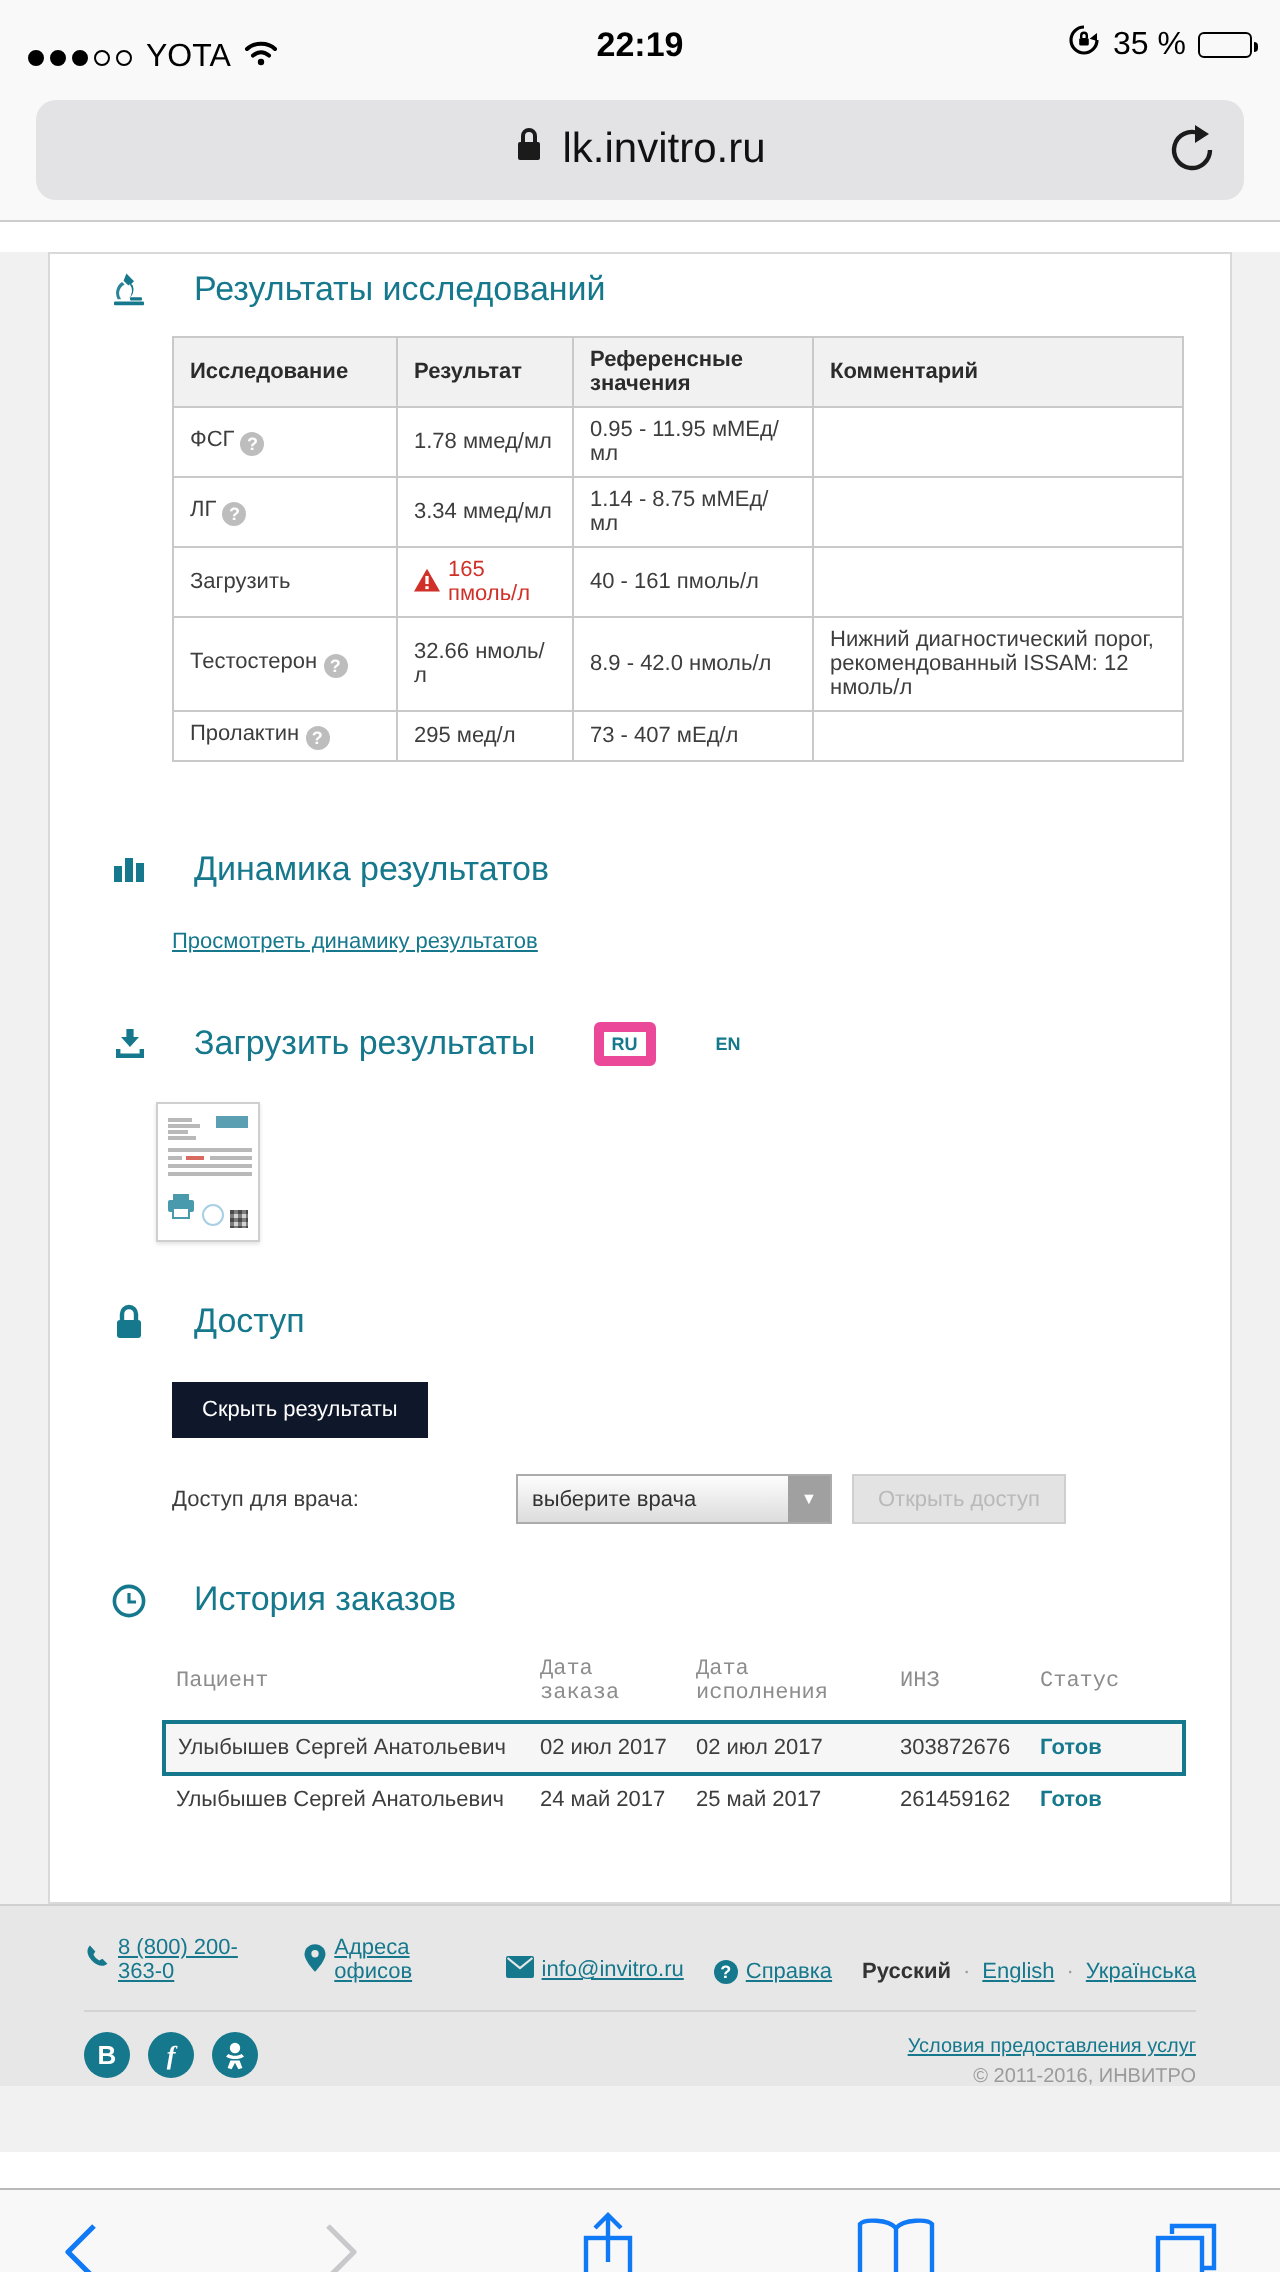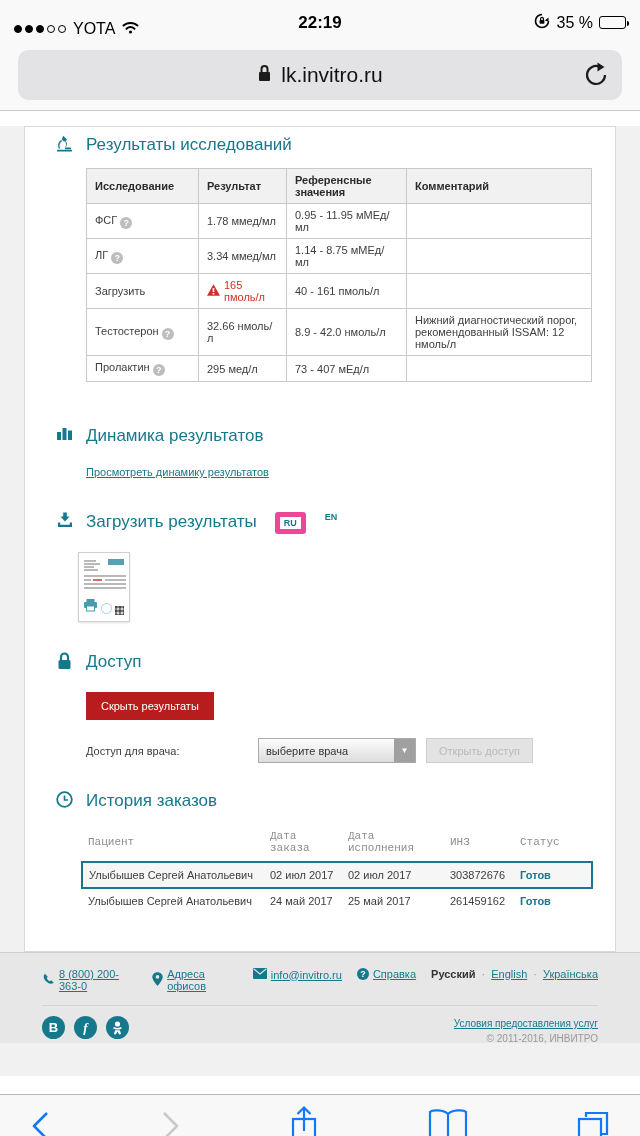--- a/index.html
+++ b/index.html
@@ -28,21 +28,21 @@
   .url-field { height:50px; background:#e3e3e5; border-radius:10px; position:relative;
     display:flex; align-items:center; justify-content:center; gap:9px;
     font-size:21px; color:#111; }
   .reload { position:absolute; right:13px; top:11px; }
 
   
   .page { height:950px; background:#f1f1f1; }
   .card { margin:15px 24px 0; height:826px; background:#fff;
     border:1px solid #d9d9d9; padding:8px 24px 0 30px; overflow:hidden; }
 
-  .sec-head { display:flex; align-items:flex-start; gap:12px; color:#15788c;
+  .sec-head { display:flex; align-items:center; gap:23px; color:#15788c;
     font-size:17px; margin-top:0; }
   .sec-icon { width:19px; display:flex; justify-content:center; flex:none; }
 
   
   table.results { border-collapse:collapse; width:506px; margin:13px 0 0 31px;
     font-size:11px; color:#3d3d3d; }
   table.results th { background:#f1f1f1; border:1px solid #c9c9c9; text-align:left;
     font-weight:700; color:#2b2b2b; padding:5px 8px; }
   table.results td { border:1px solid #c9c9c9; padding:5px 8px; vertical-align:middle; }
   .help { display:inline-block; width:12px; height:12px; border-radius:50%;
@@ -66,21 +66,21 @@
   .t-stamp { position:absolute; left:22px; bottom:7px; width:11px; height:11px;
     border:1.5px solid #a8cfe4; border-radius:50%; }
   .t-qr { position:absolute; right:5px; bottom:6px; width:9px; height:9px;
     background:repeating-linear-gradient(90deg,#8a8a8a 0 2px,#e8e8e8 2px 4px),
                repeating-linear-gradient(#8a8a8a 0 2px,#e8e8e8 2px 4px);
     background-blend-mode:multiply; }
 
   
   .acc-row { display:flex; margin:20px 0 0 31px; font-size:11px; color:#3d3d3d; }
   .acc-label { width:172px; flex:none; padding-top:8px; }
-  .btn { background:#b91c1c; color:#fff; border:none; font-size:11px;
+  .btn { background:#0f172a; color:#fff; border:none; font-size:11px;
     padding:8px 15px; cursor:pointer; font-family:inherit; }
   .note { margin-top:10px; color:#8c8c8c; line-height:1.5; width:348px; }
   .select { width:158px; height:25px; border:1px solid #ababab;
     background:linear-gradient(#fdfdfd,#dcdcdc); display:flex; align-items:center;
     font-size:11px; color:#333; padding-left:7px; position:relative; }
   .select .caret { position:absolute; right:0; top:0; width:21px; height:100%;
     background:#a0a0a0; color:#fff; font-size:8px; display:flex;
     align-items:center; justify-content:center; }
   .btn-disabled { background:#e3e3e3; border:1px solid #cfcfcf; color:#b9b9b9;
     font-size:11px; padding:0 12px; height:25px; margin-left:10px; font-family:inherit; }
@@ -90,21 +90,21 @@
     font-size:11px; color:#3d3d3d; }
   table.hist th { text-align:left; color:#8d8d8d; font-weight:400; padding:4px 6px 7px;font-family:Liberation Mono, monospace; }
   table.hist td { padding:6px 6px; }
   tr.hl td { background:#f6f6f6; border-top:2px solid #15788c; border-bottom:2px solid #15788c; }
   tr.hl td:first-child { border-left:2px solid #15788c; }
   tr.hl td:last-child { border-right:2px solid #15788c; }
   .status-ok { color:#15788c; font-weight:700; }
 
   
   .footer { height:91px; background:#e7e7e7; border-top:1px solid #cfcfcf; padding:0 42px; }
-  .f-links { padding-top:15px; display:flex; align-items:flex-start; font-size:11px; gap:15px; }
+  .f-links { padding-top:15px; display:flex; align-items:flex-end; font-size:11px; gap:15px; }
   .f-item { display:flex; align-items:center; gap:4px; }
   .f-langs { margin-left:auto; display:flex; align-items:center; gap:6px; font-size:11px; }
   .lang-cur { font-weight:700; color:#333; }
   .lang-sep { color:#9a9a9a; }
   .f-divider { border-top:1px solid #d3d3d3; margin-top:13px; }
   .f-bottom { margin-top:10px; display:flex; align-items:flex-start; }
   .socials { display:flex; gap:9px; }
   .soc { width:23px; height:23px; border-radius:50%; background:#15788c; color:#fff;
     display:flex; align-items:center; justify-content:center; font-size:13px; font-weight:700; }
   .f-legal { margin-left:auto; text-align:right; font-size:10px; line-height:1.5; }

